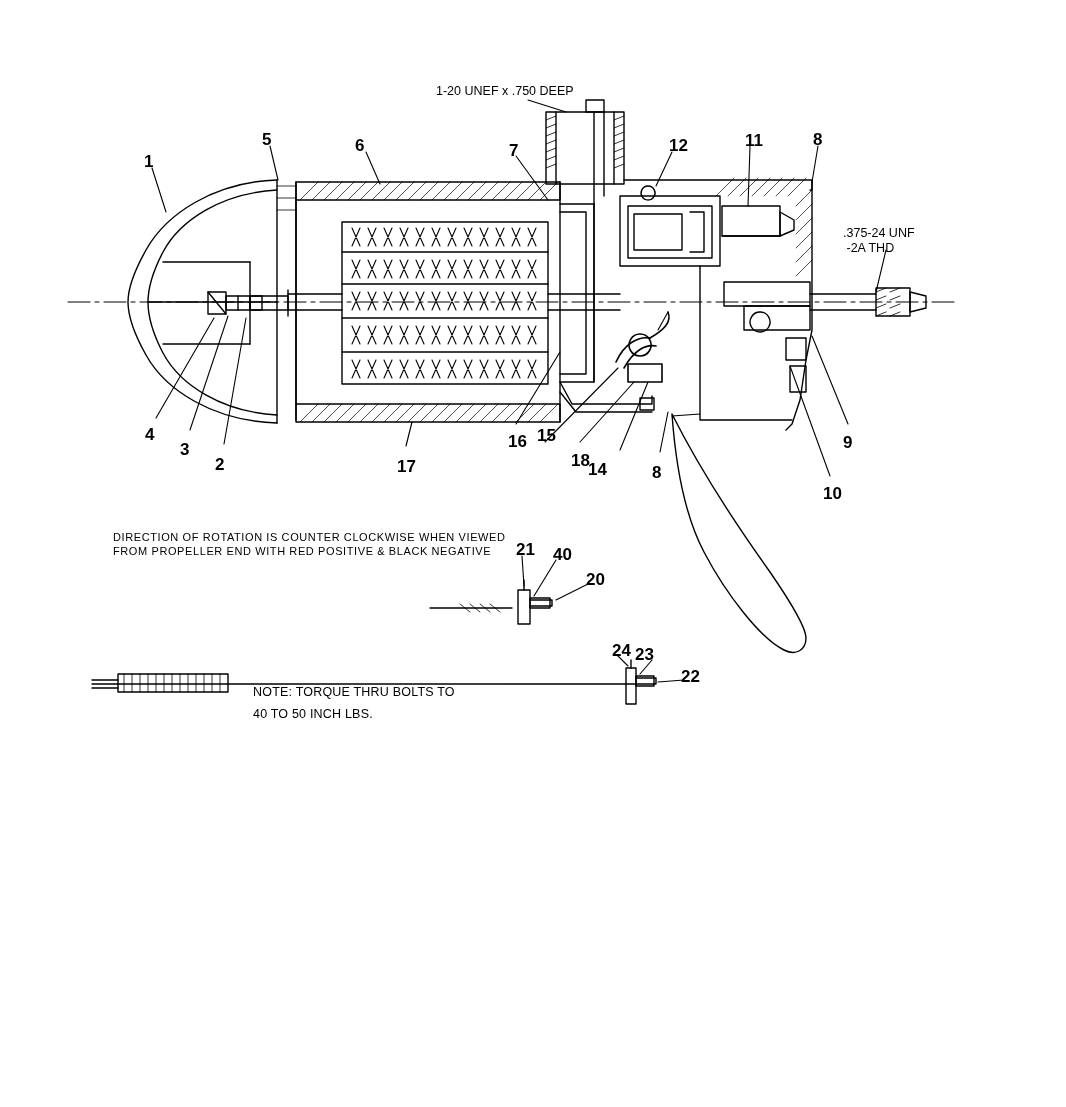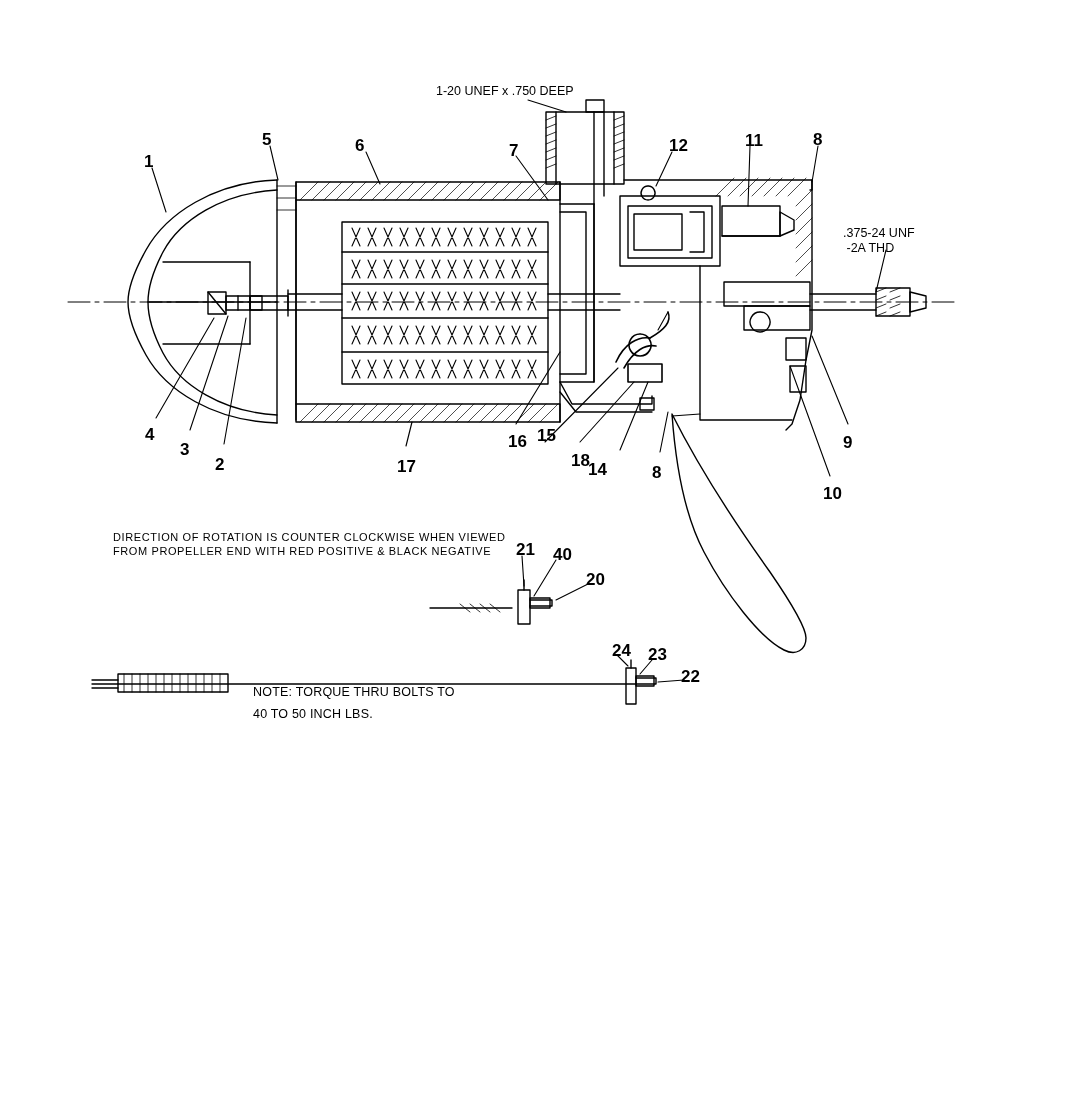--- a/index.html
+++ b/index.html
@@ -355,18 +355,18 @@
   <div class="callout" style="left:537px;top:426px;">15</div>
   <div class="callout" style="left:571px;top:451px;">18</div>
   <div class="callout" style="left:588px;top:460px;">14</div>
   <div class="callout" style="left:652px;top:463px;">8</div>
   <div class="callout" style="left:843px;top:433px;">9</div>
   <div class="callout" style="left:823px;top:484px;">10</div>
   <div class="callout" style="left:516px;top:540px;">21</div>
   <div class="callout" style="left:553px;top:545px;">40</div>
   <div class="callout" style="left:586px;top:570px;">20</div>
   <div class="callout" style="left:612px;top:641px;">24</div>
-  <div class="callout" style="left:648px;top:645px;">23</div>
+  <div class="callout" style="left:635px;top:645px;">23</div>
   <div class="callout" style="left:681px;top:667px;">22</div>
 
   <div class="figno" style="left:984px;top:1040px;">1953</div>
 
 </div>
 
 </body></html>

